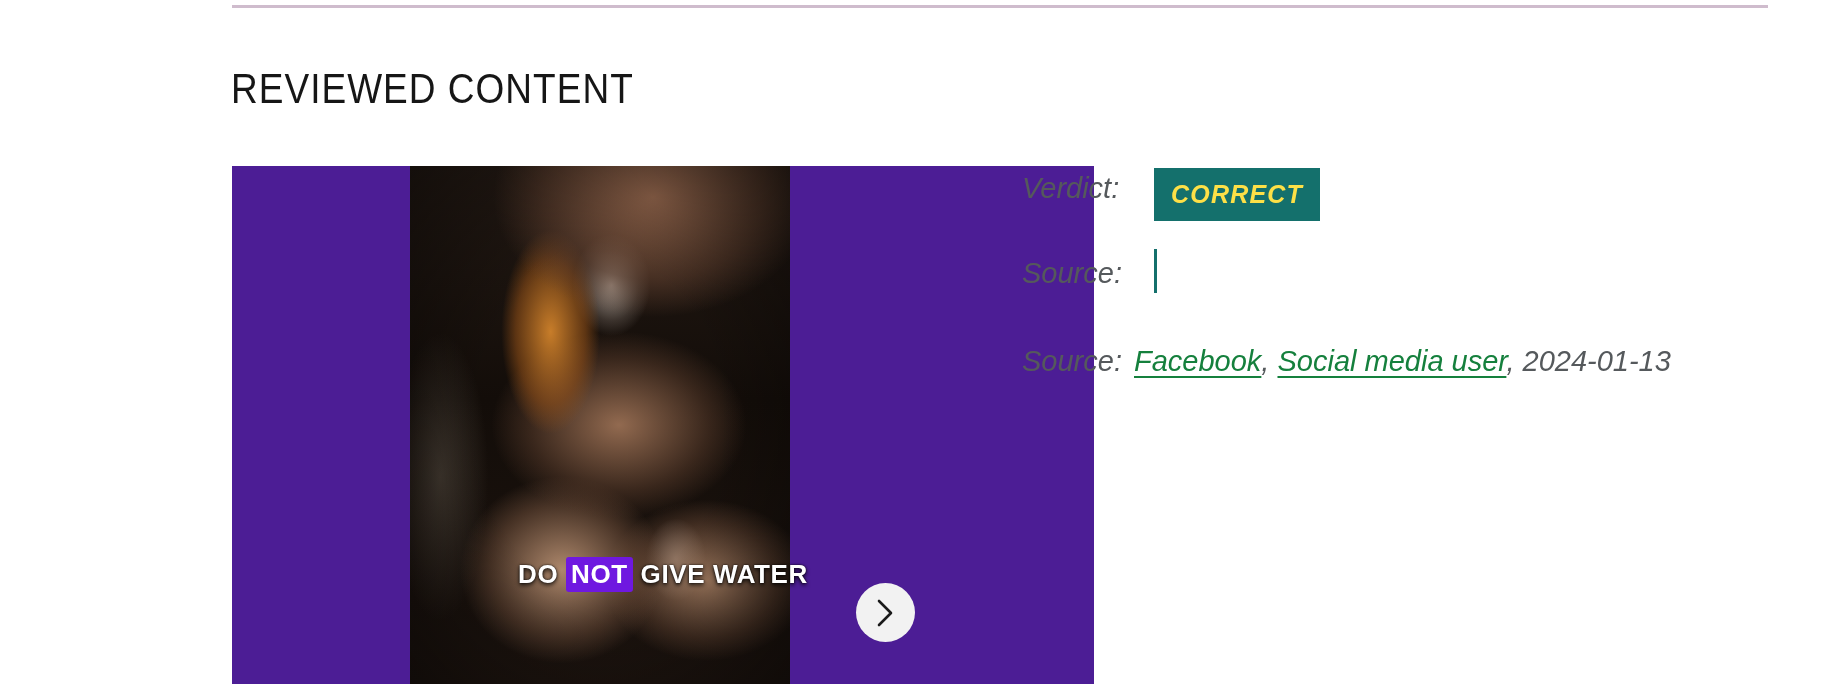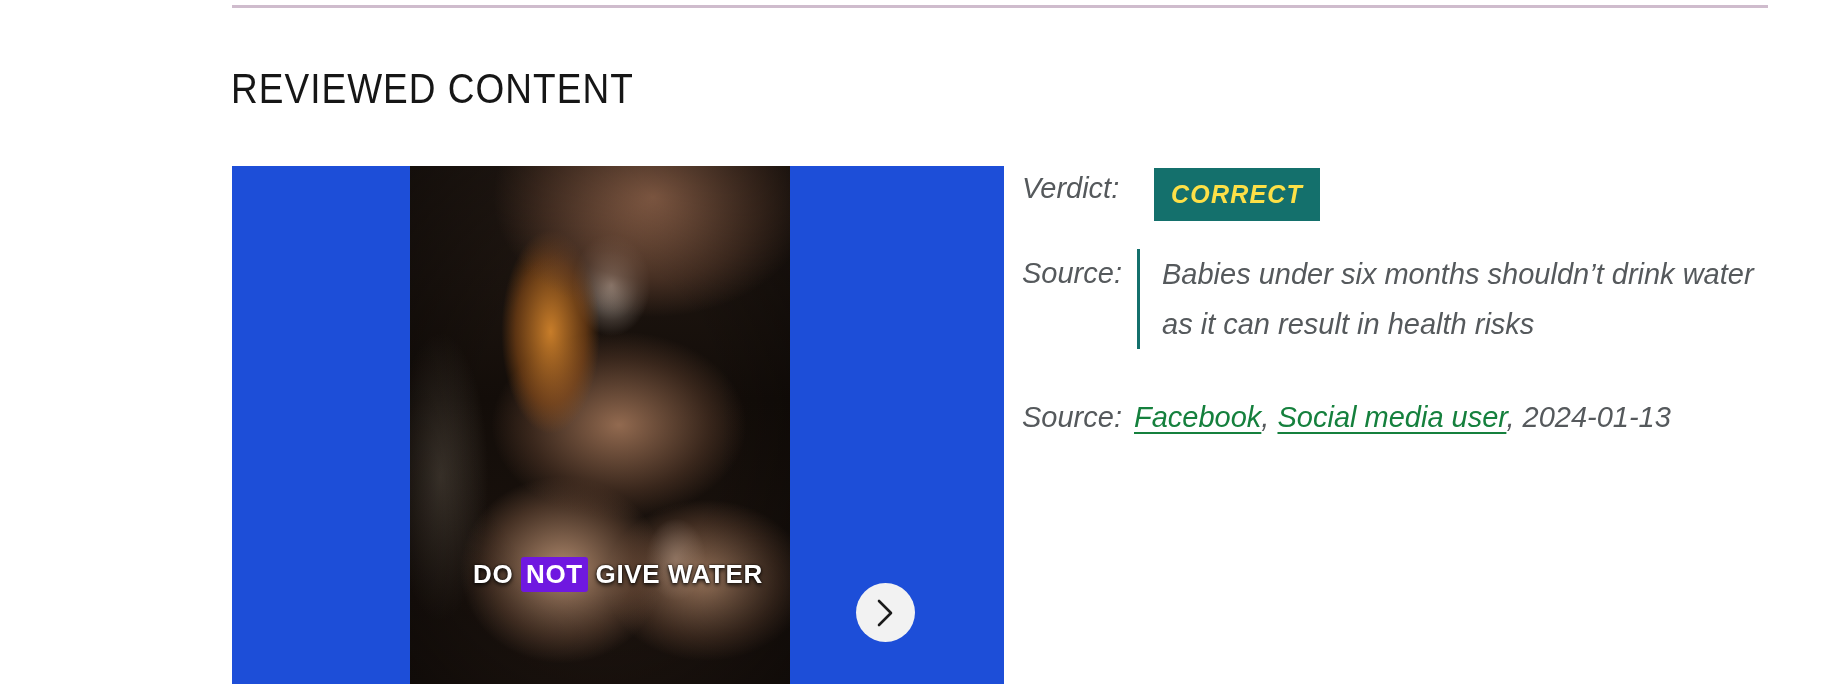--- a/index.html
+++ b/index.html
@@ -44,23 +44,23 @@
     transform:scaleX(0.86);
     transform-origin:left top;
     white-space:nowrap;
   }
 
   
   .video-panel {
     position:absolute;
     left:232px;
     top:166px;
-    width:772px;
+    width:862px;
     height:518px;
-    background:#1d4ed8;
+    background:#4c1d95;
     overflow:hidden;
   }
 
   
   .video-frame {
     position:absolute;
     left:178px;
     top:0;
     width:380px;
     height:518px;
@@ -246,21 +246,20 @@
   <div class="info-col">
 
     <div class="row verdict-row">
       <div class="row-label">Verdict:</div>
       <div class="verdict-badge">CORRECT</div>
     </div>
 
     <div class="row claim-row">
       <div class="row-label">Source:</div>
       <div class="claim-rule"></div>
-      <div class="claim-text">Babies under six months shouldn’t drink water as it can result in health risks</div>
     </div>
 
     <div class="row source-row">
       <div class="row-label">Source:</div>
       <div class="source-values">
         <a>Facebook</a><span>, </span><a>Social media user</a><span>, </span><span>2024-01-13</span>
       </div>
     </div>
 
   </div>

